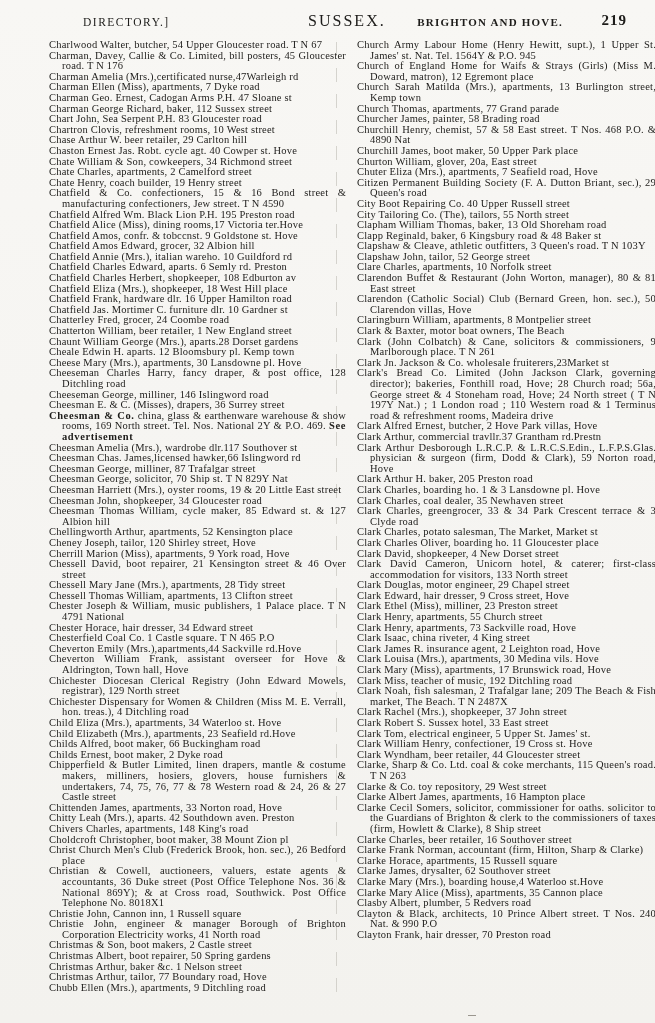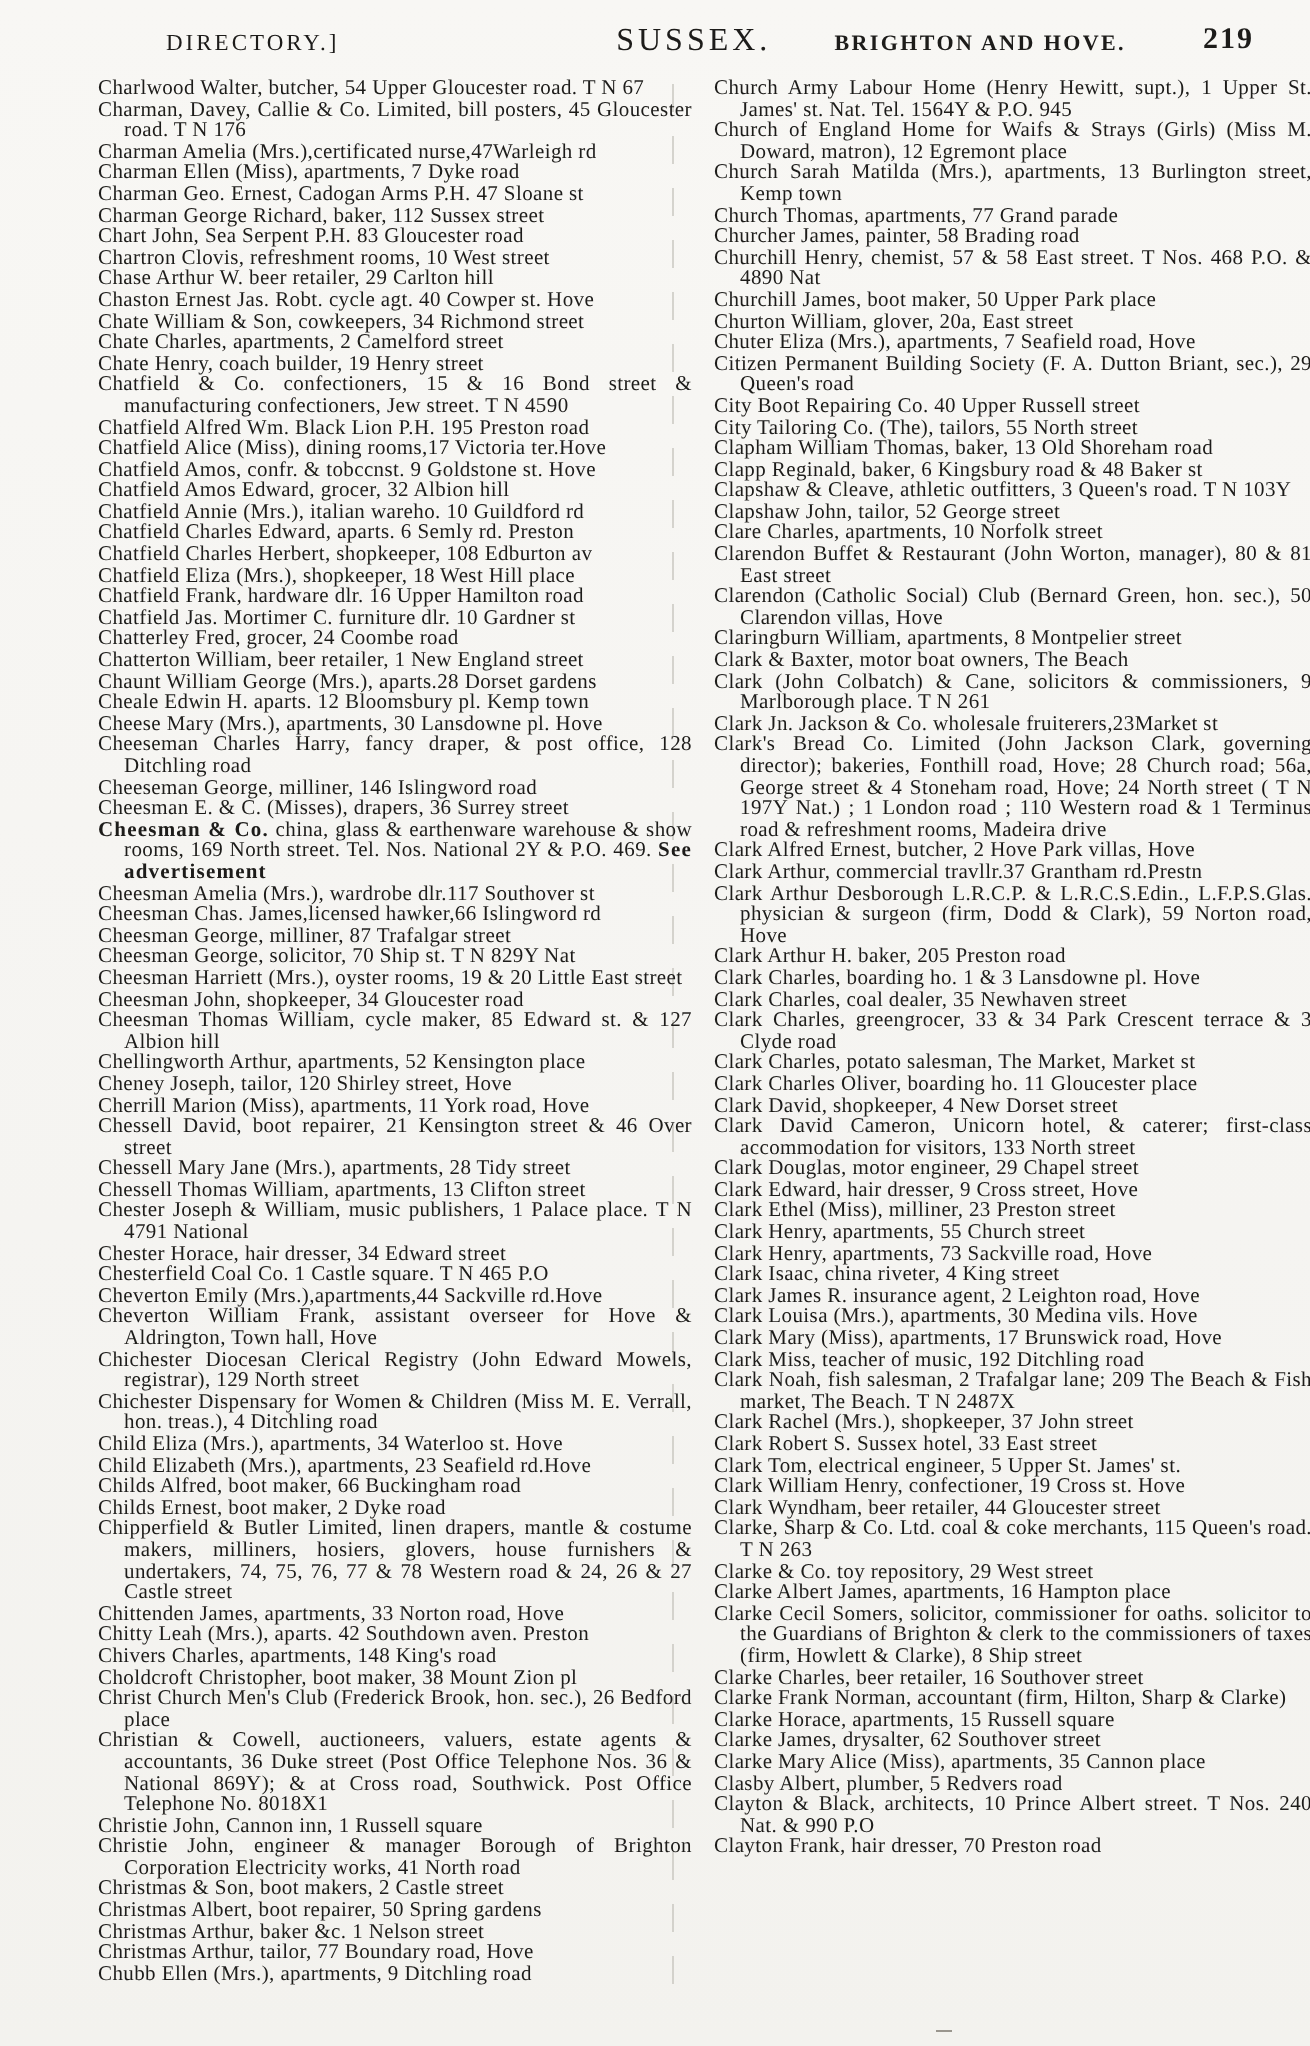--- a/index.html
+++ b/index.html
@@ -106,21 +106,21 @@
       <p class="entry"><b>Cheesman &amp; Co.</b> china, glass &amp; earthenware warehouse &amp; show rooms, 169 North street.  Tel. Nos. National 2Y &amp; P.O. 469.  <b>See advertisement</b></p>
       <p class="entry">Cheesman Amelia (Mrs.), wardrobe dlr.117 Southover st</p>
       <p class="entry">Cheesman Chas. James,licensed hawker,66 Islingword rd</p>
       <p class="entry">Cheesman George, milliner, 87 Trafalgar street</p>
       <p class="entry">Cheesman George, solicitor, 70 Ship st.  T N 829Y Nat</p>
       <p class="entry">Cheesman Harriett (Mrs.), oyster rooms, 19 &amp; 20 Little East street</p>
       <p class="entry">Cheesman John, shopkeeper, 34 Gloucester road</p>
       <p class="entry">Cheesman Thomas William, cycle maker, 85 Edward st. &amp; 127 Albion hill</p>
       <p class="entry">Chellingworth Arthur, apartments, 52 Kensington place</p>
       <p class="entry">Cheney Joseph, tailor, 120 Shirley street, Hove</p>
-      <p class="entry">Cherrill Marion (Miss), apartments, 11 York road, Hove</p>
+      <p class="entry">Cherrill Marion (Miss), apartments, 9 York road, Hove</p>
       <p class="entry">Chessell David, boot repairer, 21 Kensington street &amp; 46 Over street</p>
       <p class="entry">Chessell Mary Jane (Mrs.), apartments, 28 Tidy street</p>
       <p class="entry">Chessell Thomas William, apartments, 13 Clifton street</p>
       <p class="entry">Chester Joseph &amp; William, music publishers, 1 Palace place.  T N 4791 National</p>
       <p class="entry">Chester Horace, hair dresser, 34 Edward street</p>
       <p class="entry">Chesterfield Coal Co. 1 Castle square.  T N 465 P.O</p>
       <p class="entry">Cheverton Emily (Mrs.),apartments,44 Sackville rd.Hove</p>
       <p class="entry">Cheverton William Frank, assistant overseer for Hove &amp; Aldrington, Town hall, Hove</p>
       <p class="entry">Chichester Diocesan Clerical Registry (John Edward Mowels, registrar), 129 North street</p>
       <p class="entry">Chichester Dispensary for Women &amp; Children (Miss M. E. Verrall, hon. treas.), 4 Ditchling road</p>
@@ -196,20 +196,21 @@
       <p class="entry">Clark William Henry, confectioner, 19 Cross st. Hove</p>
       <p class="entry">Clark Wyndham, beer retailer, 44 Gloucester street</p>
       <p class="entry">Clarke, Sharp &amp; Co. Ltd. coal &amp; coke merchants, 115 Queen's road.  T N 263</p>
       <p class="entry">Clarke &amp; Co. toy repository, 29 West street</p>
       <p class="entry">Clarke Albert James, apartments, 16 Hampton place</p>
       <p class="entry">Clarke Cecil Somers, solicitor, commissioner for oaths. solicitor to the Guardians of Brighton &amp; clerk to the commissioners of taxes (firm, Howlett &amp; Clarke), 8 Ship street</p>
       <p class="entry">Clarke Charles, beer retailer, 16 Southover street</p>
       <p class="entry">Clarke Frank Norman, accountant (firm, Hilton, Sharp &amp; Clarke)</p>
       <p class="entry">Clarke Horace, apartments, 15 Russell square</p>
       <p class="entry">Clarke James, drysalter, 62 Southover street</p>
+      <p class="entry">Clarke Mary (Mrs.), boarding house,4 Waterloo st.Hove</p>
       <p class="entry">Clarke Mary Alice (Miss), apartments, 35 Cannon place</p>
       <p class="entry">Clasby Albert, plumber, 5 Redvers road</p>
       <p class="entry">Clayton &amp; Black, architects, 10 Prince Albert street. T Nos. 240 Nat. &amp; 990 P.O</p>
       <p class="entry">Clayton Frank, hair dresser, 70 Preston road</p>
     </div>
 
   <div class="scan-mark"></div>
 
 </div>
 

